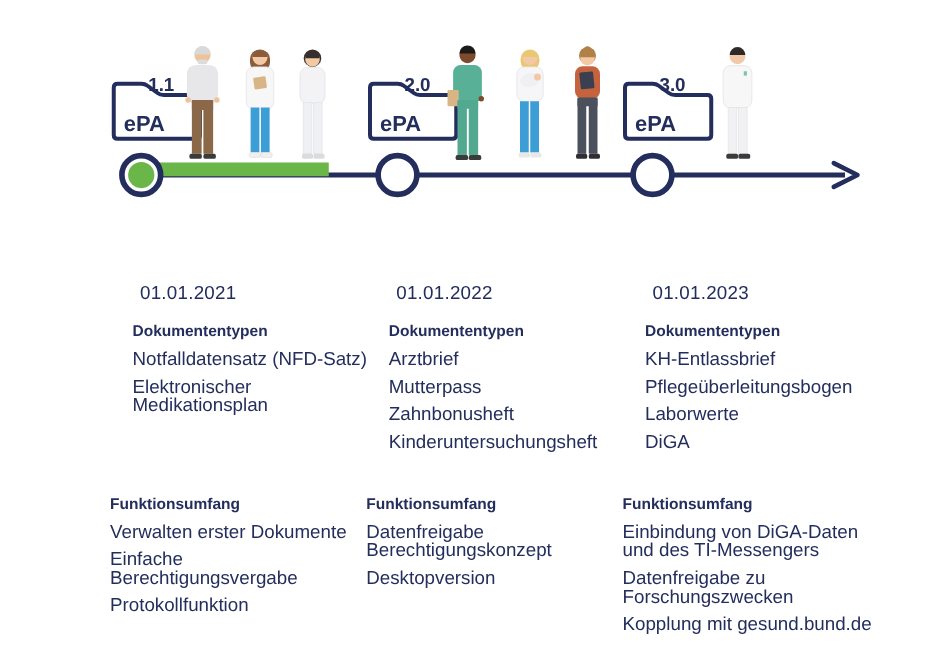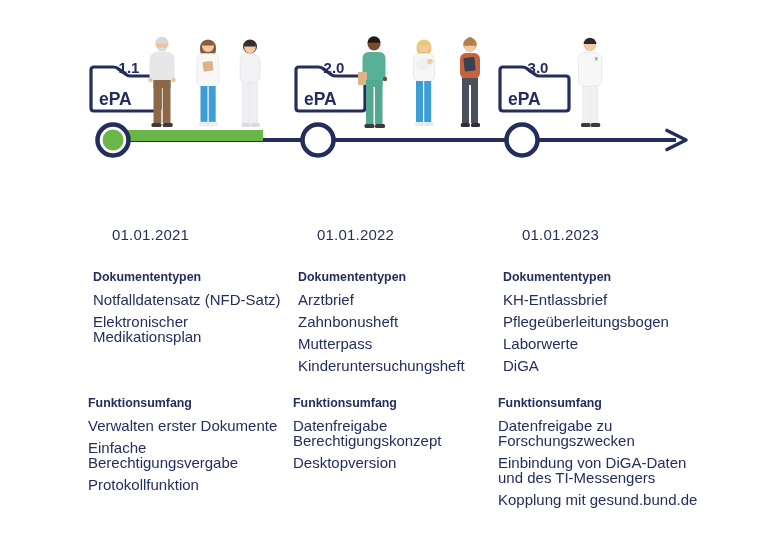--- a/index.html
+++ b/index.html
@@ -10,21 +10,21 @@
     color:#242e5c;
   }
   #stage{position:absolute;inset:0;}
   #timeline-art{position:absolute;left:0;top:0;}
   .col{position:absolute;top:0;width:202px;}
   .col1{left:88px;} .col2{left:293px;} .col3{left:498px;}
   .date{
     position:absolute;top:226px;left:0;
     font-size:15px;font-weight:400;letter-spacing:.2px;margin-left:24px;
   }
-  .doc-block{position:absolute;top:258px;left:5px;width:202px;margin-top:12px;}
+  .doc-block{position:absolute;top:258px;left:18px;width:202px;}
   .func-block{position:absolute;top:396px;left:0;width:202px;}
   .block-heading{
     font-size:12.4px;font-weight:700;line-height:15px;margin-bottom:7px;
   }
   .item{
     font-size:15px;font-weight:400;line-height:15px;margin-bottom:7px;
   }
   svg text{font-family:"Liberation Sans", sans-serif;}
   .folder-version{font-size:15px;font-weight:700;fill:#242e5c;}
   .folder-label{font-size:17.5px;font-weight:700;fill:#242e5c;}
@@ -174,22 +174,22 @@
         </div>
     </div>
   </div>
 
   <div class="col col2">
     <div class="date">01.01.2022</div>
     <div class="doc-block">
       <div class="block-heading">Dokumententypen</div>
       <div>
           <div class="item">Arztbrief</div>
+          <div class="item">Mutterpass</div>
           <div class="item">Zahnbonusheft</div>
-          <div class="item">Mutterpass</div>
           <div class="item">Kinderuntersuchungsheft</div>
         </div>
     </div>
     <div class="func-block">
       <div class="block-heading">Funktionsumfang</div>
       <div>
           <div class="item">Datenfreigabe Berechtigungskonzept</div>
           <div class="item">Desktopversion</div>
         </div>
     </div>
@@ -202,20 +202,20 @@
       <div>
           <div class="item">KH-Entlassbrief</div>
           <div class="item">Pflegeüberleitungsbogen</div>
           <div class="item">Laborwerte</div>
           <div class="item">DiGA</div>
         </div>
     </div>
     <div class="func-block">
       <div class="block-heading">Funktionsumfang</div>
       <div>
+          <div class="item">Einbindung von DiGA-Daten und des TI-Messengers</div>
           <div class="item">Datenfreigabe zu Forschungszwecken</div>
-          <div class="item">Einbindung von DiGA-Daten und des TI-Messengers</div>
           <div class="item">Kopplung mit gesund.bund.de</div>
         </div>
     </div>
   </div>
 
 </div>
 
 </body></html>

